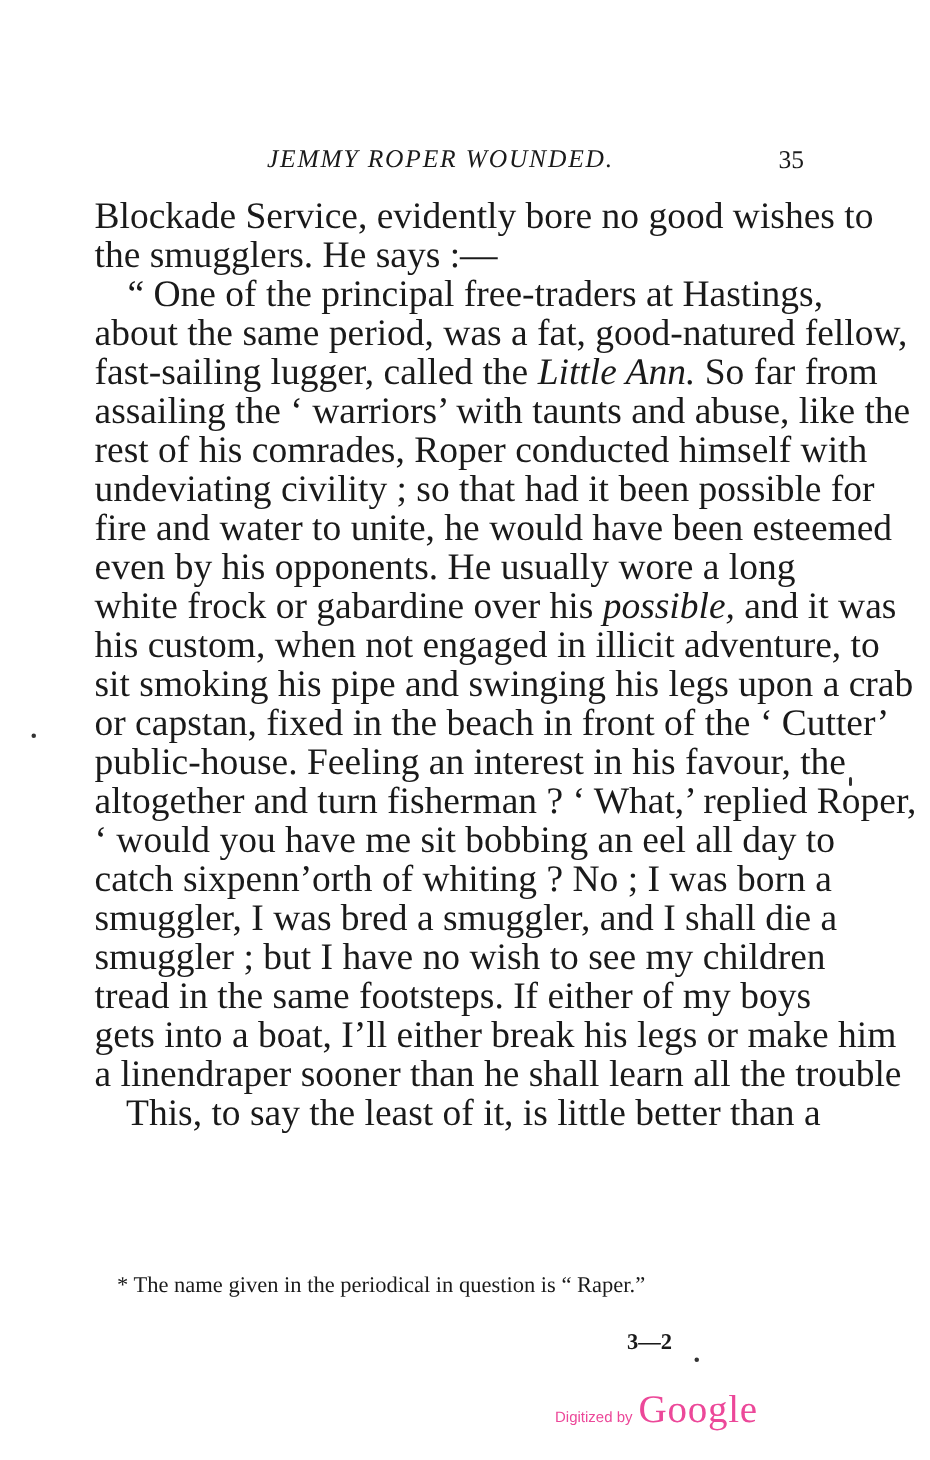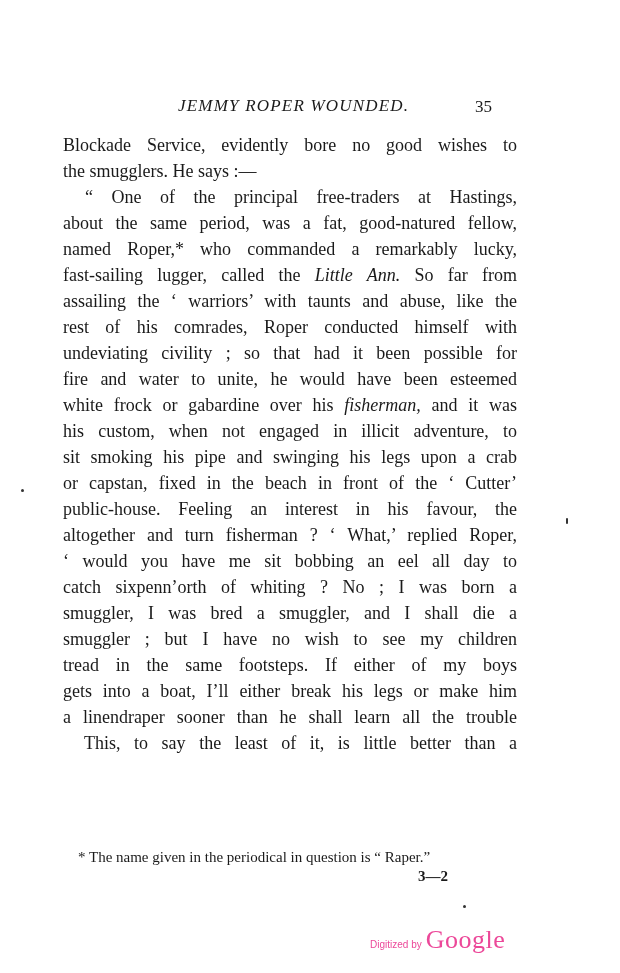--- a/index.html
+++ b/index.html
@@ -1,56 +1,56 @@
 <!DOCTYPE html>
 <html><head>
 <meta charset="utf-8">
 <style>
   html, body { margin: 0; padding: 0; background: #ffffff; }
   body { width: 620px; height: 973px; position: relative; overflow: hidden;
          font-family: "Liberation Serif", "DejaVu Serif", serif; color: #1a1a1a; }
   .header { position: absolute; top: 96px; left: 0; width: 620px; height: 24px; margin-left: 11px; }
   .running-title { position: absolute; left: 167px; top: 0; font-style: italic;
                    font-size: 17px; letter-spacing: 1.2px; }
-  .page-number { position: absolute; left: 464px; top: 1px; font-size: 17px; }
+  .page-number { position: absolute; left: 508px; top: 1px; font-size: 17px; }
   .body-text { position: absolute; top: 132px; left: 63px; width: 454px; }
-  .line { height: 26px; line-height: 26px; font-size: 18px; white-space: nowrap;
+  .line { height: 26px; line-height: 26px; font-size: 25px; white-space: nowrap;
           text-align: justify; text-align-last: justify; }
   .line.last { text-align-last: left; }
   .line.indent { padding-left: 22px; }
   .line.indent2 { padding-left: 21px; }
   .line i { font-style: italic; }
   .footnote { position: absolute; top: 849px; left: 78px; font-size: 15px;
               white-space: nowrap; }
-  .signature { position: absolute; top: 868px; left: 418px; font-size: 15px; font-weight: bold; }
+  .signature { position: absolute; top: 887px; left: 418px; font-size: 15px; font-weight: bold; }
   .stray { position: absolute; width: 3px; height: 3px; background: #333; border-radius: 50%; }
   .watermark { position: absolute; top: 925px; left: 370px; color: #ec4899; white-space: nowrap; }
   .watermark .small { font-family: "Liberation Sans", sans-serif; font-size: 10px; }
   .watermark .brand { font-family: "Liberation Serif", serif; font-size: 26px; letter-spacing: 0.5px; }
 </style>
 </head>
 <body>
 
 <div class="header">
   <span class="running-title">JEMMY ROPER WOUNDED.</span>
   <span class="page-number">35</span>
 </div>
 
 <div class="body-text">
   <div class="line">Blockade Service, evidently bore no good wishes to</div>
   <div class="line last">the smugglers.   He says :—</div>
   <div class="line indent">“ One of the principal free-traders at Hastings,</div>
   <div class="line">about the same period, was a fat, good-natured fellow,</div>
-  <div class="line">named Roper,* who commanded a remarkably lucky,</div>
   <div class="line"><span>fast-sailing lugger, called the </span><i>Little Ann.</i><span> So far from</span></div>
   <div class="line">assailing the ‘ warriors’ with taunts and abuse, like the</div>
   <div class="line">rest of his comrades, Roper conducted himself with</div>
   <div class="line">undeviating civility ; so that had it been possible for</div>
   <div class="line">fire and water to unite, he would have been esteemed</div>
-  <div class="line"><span>white frock or gabardine over his </span><i>fisherman,</i><span> and it was</span></div>
+  <div class="line">even by his opponents.   He usually wore a long</div>
+  <div class="line"><span>white frock or gabardine over his </span><i>possible,</i><span> and it was</span></div>
   <div class="line">his custom, when not engaged in illicit adventure, to</div>
   <div class="line">sit smoking his pipe and swinging his legs upon a crab</div>
   <div class="line">or capstan, fixed in the beach in front of the ‘ Cutter’</div>
   <div class="line">public-house.   Feeling an interest in his favour, the</div>
   <div class="line">altogether and turn fisherman ?   ‘ What,’ replied Roper,</div>
   <div class="line">‘ would you have me sit bobbing an eel all day to</div>
   <div class="line">catch sixpenn’orth of whiting ?   No ; I was born a</div>
   <div class="line">smuggler, I was bred a smuggler, and I shall die a</div>
   <div class="line">smuggler ; but I have no wish to see my children</div>
   <div class="line">tread in the same footsteps.   If either of my boys</div>

